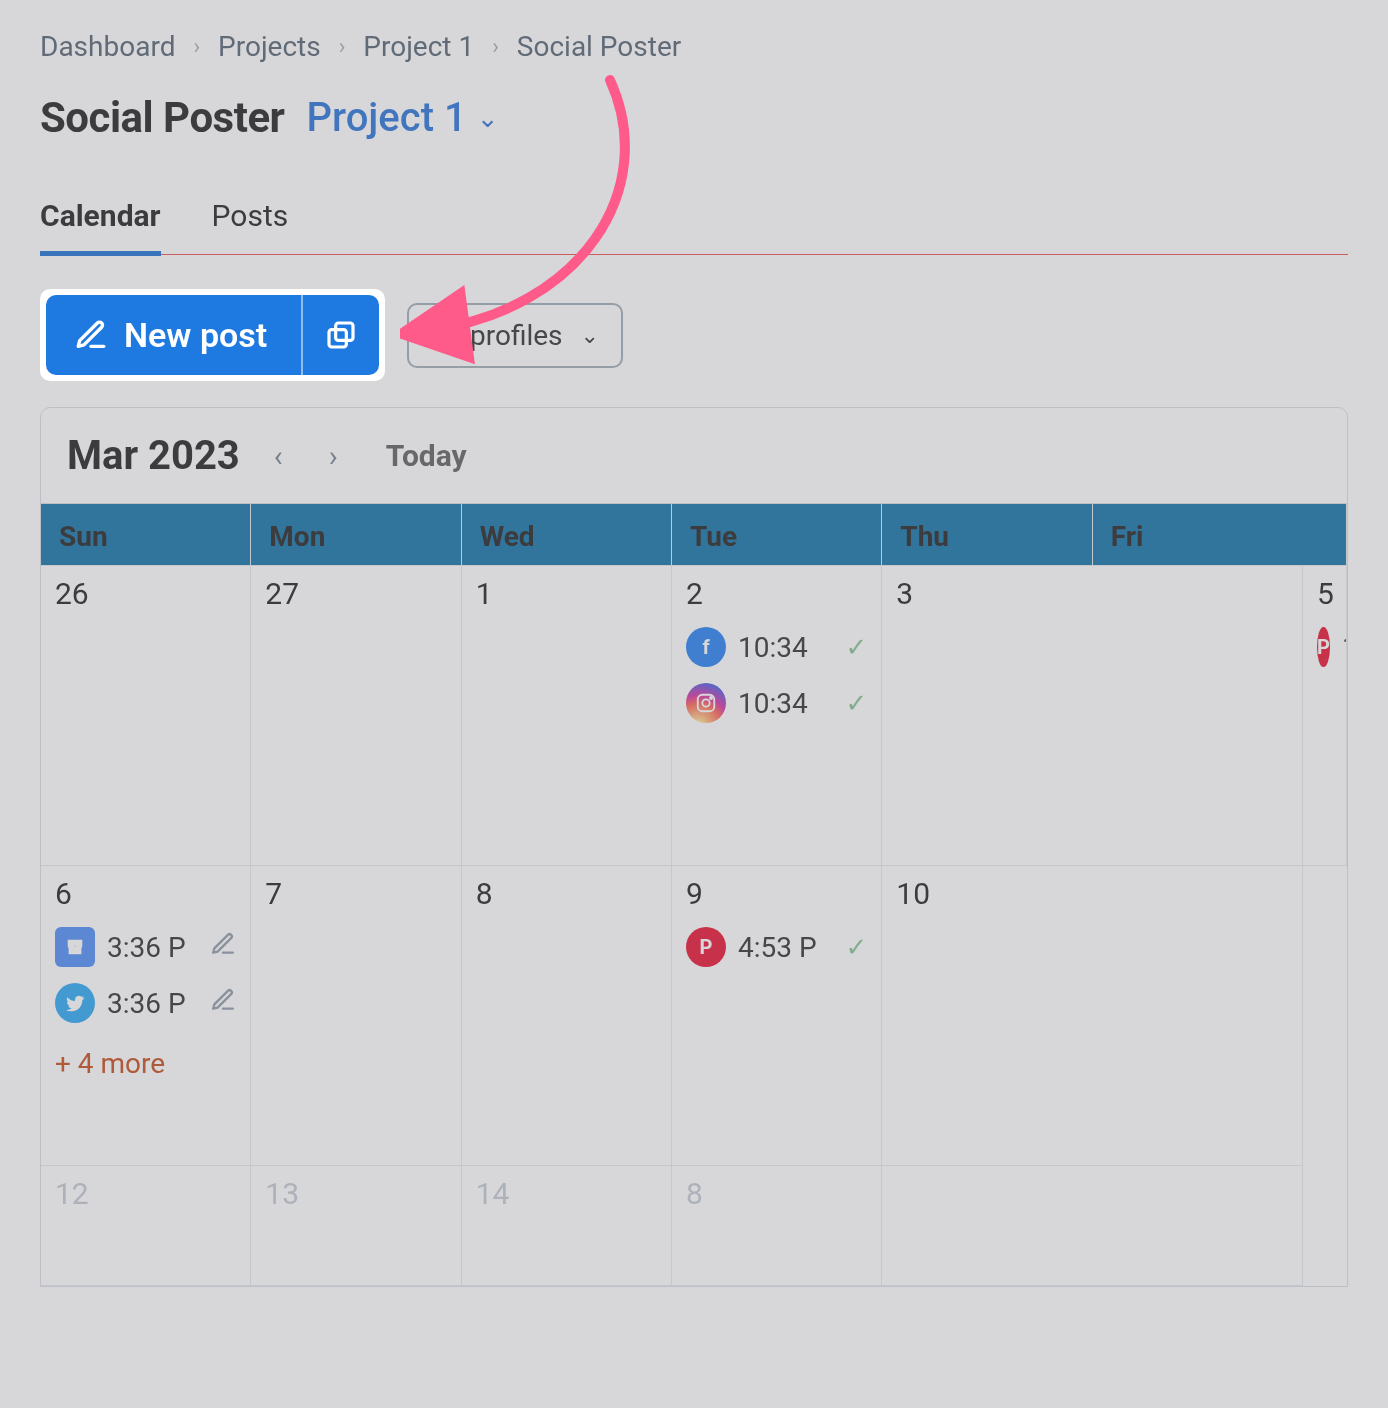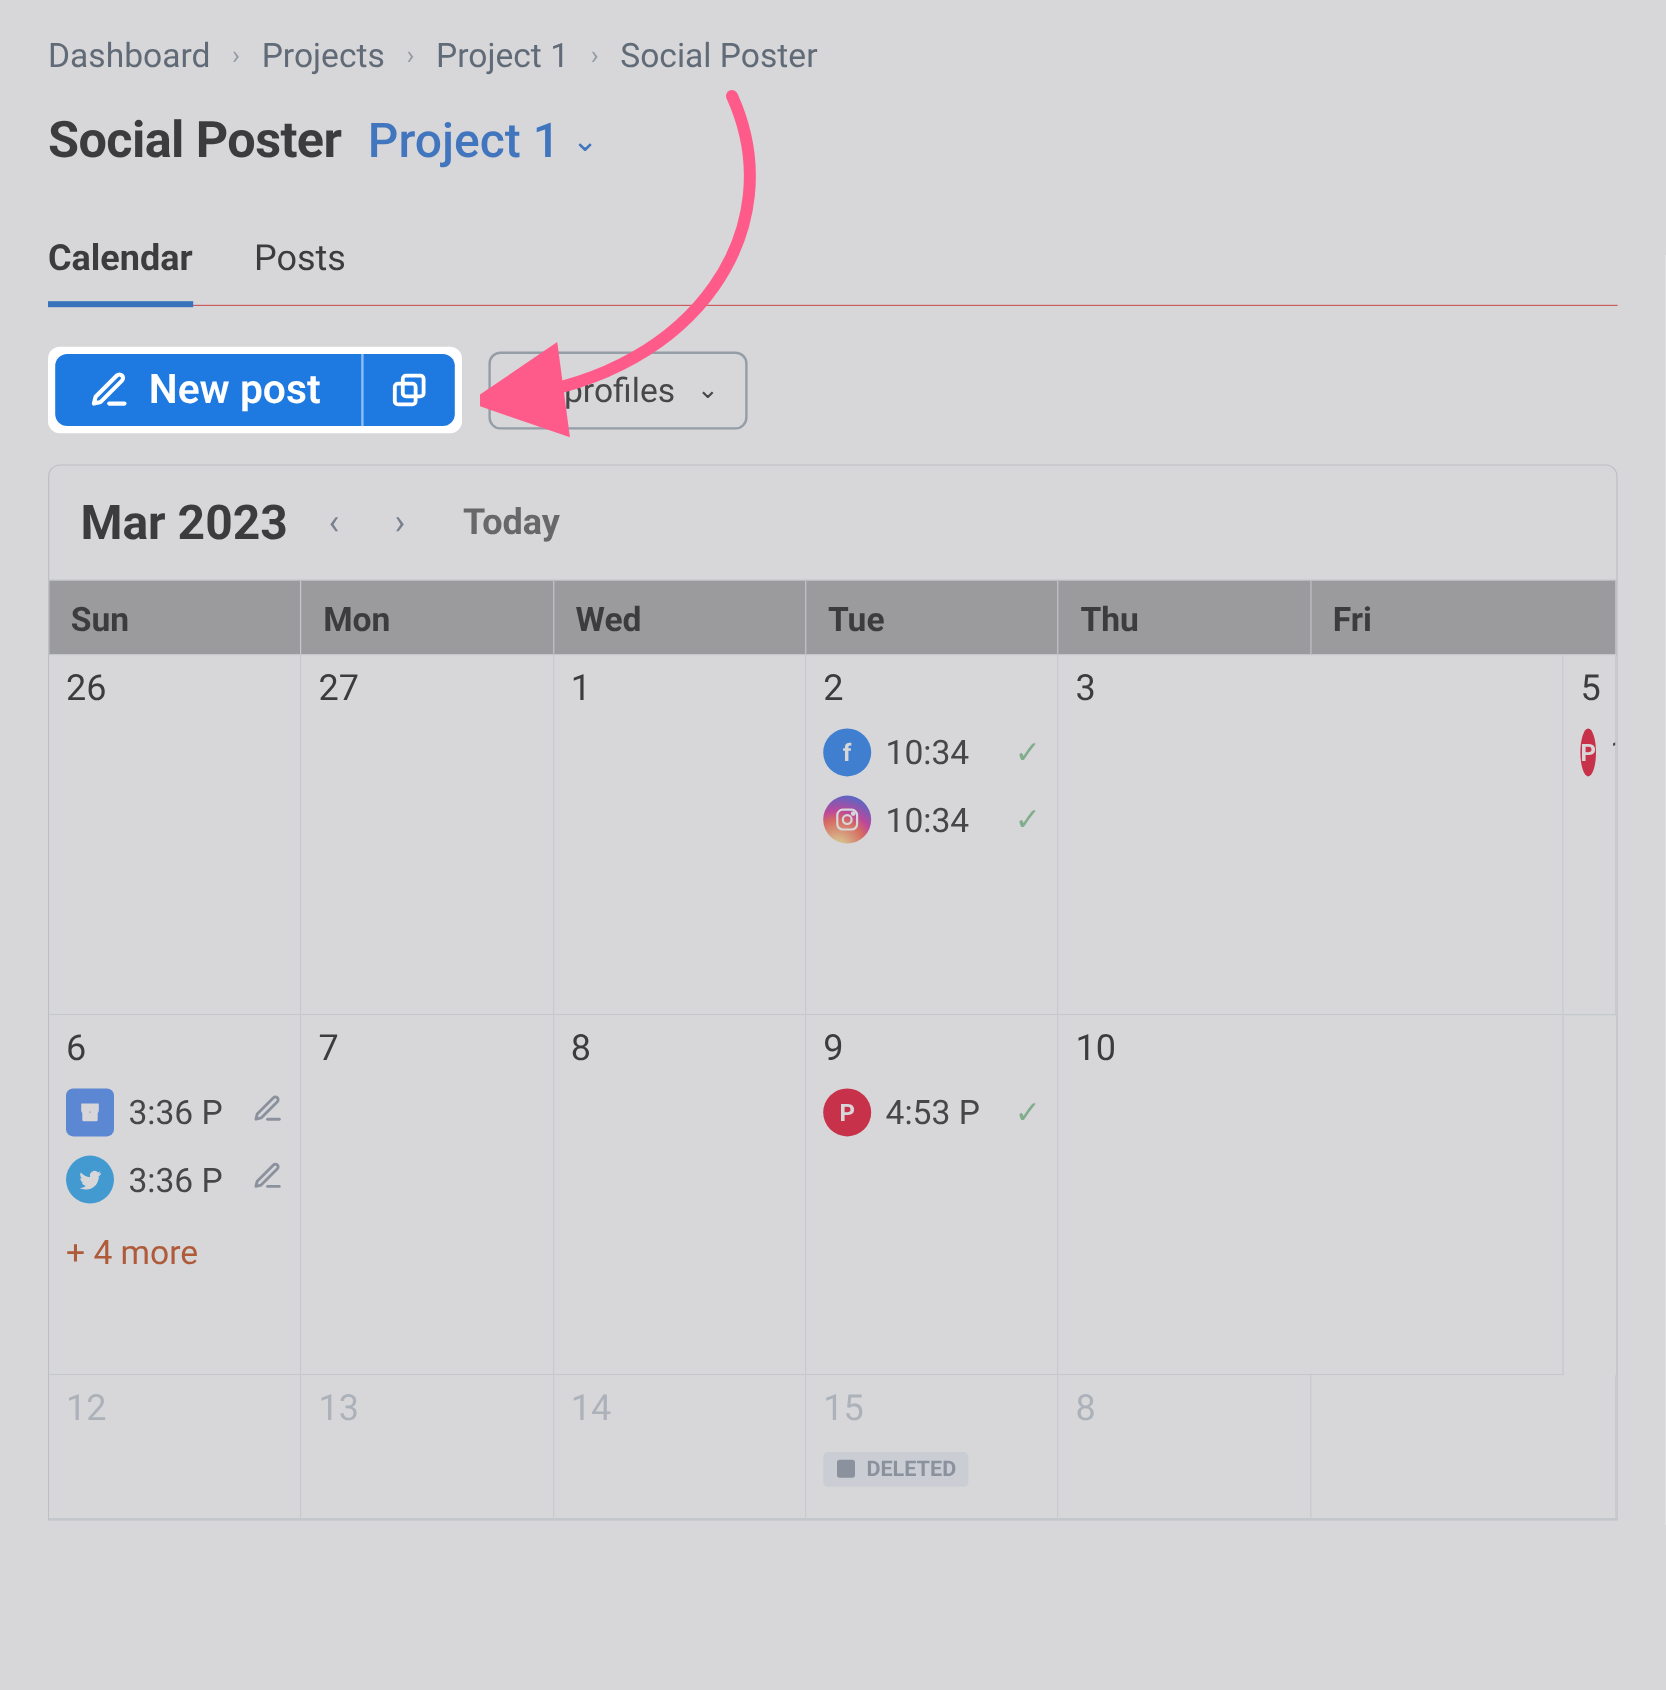--- a/index.html
+++ b/index.html
@@ -76,21 +76,21 @@
     border-radius: 10px;
     padding: 6px;
     box-shadow: 0 0 0 6px rgba(255,255,255,0.0);
   }
   .newpost {
     display: flex;
     align-items: stretch;
     background: #1e7ae0;
     border-radius: 10px;
     overflow: hidden;
-    height: 60px;
+    height: 80px;
   }
   .newpost .main {
     display: flex;
     align-items: center;
     gap: 16px;
     padding: 0 34px 0 28px;
     color: #fff;
     font-size: 34px;
     font-weight: 600;
   }
@@ -146,21 +146,21 @@
     grid-template-columns: repeat(6, 1fr) 44px;
     width: 100%;
   }
   .dayhead {
     padding: 16px 18px 12px 18px;
     font-size: 28px;
     font-weight: 700;
     color: #111;
     border-right: 1px solid #e2e6eb;
     border-bottom: 1px solid #e2e6eb;
-    background: #a3a3a3;
+    background: #0369a1;
   }
   .dayhead:last-child { border-right: none; }
   .daycell {
     min-height: 300px;
     border-right: 1px solid #e2e6eb;
     border-bottom: 1px solid #e2e6eb;
     padding: 10px 14px;
     font-size: 28px;
     color: #111;
     background: #fff;
@@ -375,29 +375,20 @@
       <div class="daycell">
           <div class="num">12</div>
         </div>
       <div class="daycell">
           <div class="num">13</div>
         </div>
       <div class="daycell">
           <div class="num">14</div>
         </div>
       <div class="daycell">
-        <div class="num">15</div>
-        <div class="deleted-badge">
-          <svg width="18" height="18" viewBox="0 0 24 24" fill="#8a95a3">
-              <rect x="2" y="2" width="20" height="20" rx="3"></rect>
-            </svg>
-          <span>DELETED</span>
-        </div>
-      </div>
-      <div class="daycell">
           <div class="num">8</div>
         </div>
       <div class="daycell" style="grid-column: span 2;">
           <div class="num"></div>
         </div>
     </div>
   </div>
 
 </div>
 

